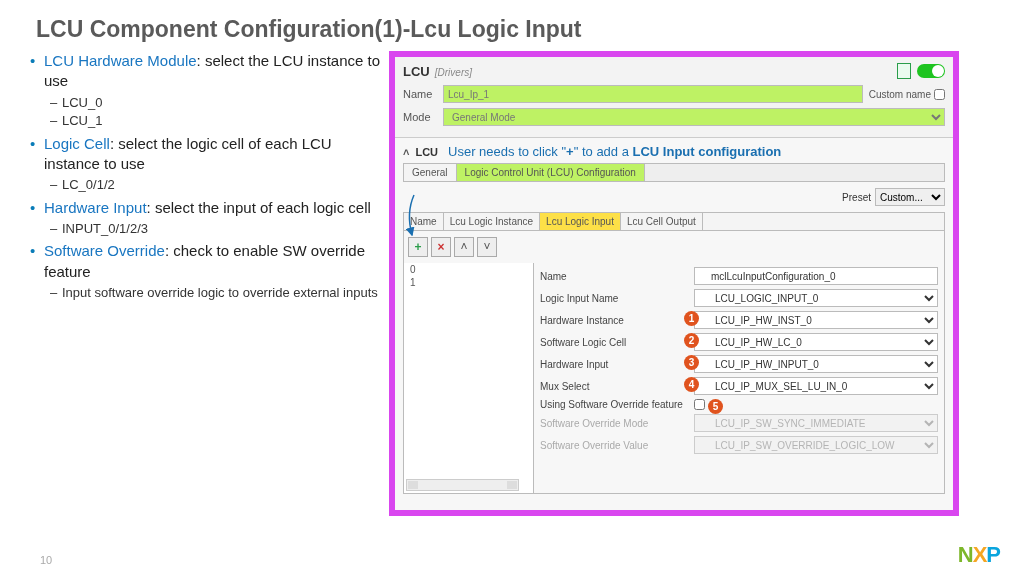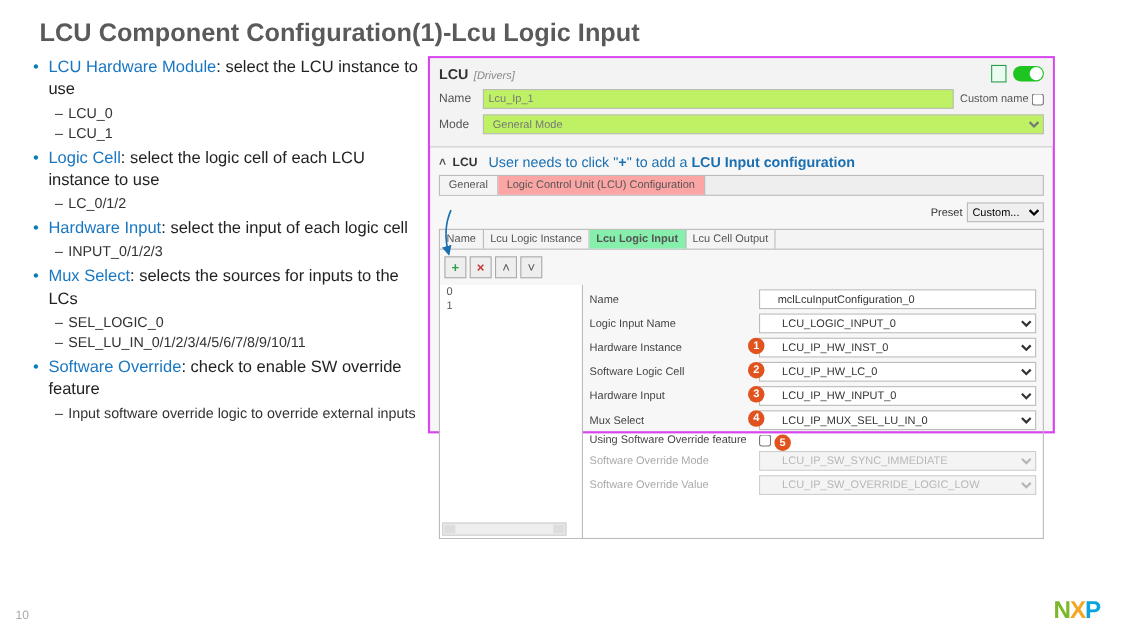--- a/index.html
+++ b/index.html
@@ -12,21 +12,21 @@
   .left-col { width: 355px; font-size: 15px; color: #222; line-height: 1.35; }
   .left-col ul { list-style: none; }
   .left-col > ul > li { margin-bottom: 4px; position: relative; padding-left: 14px; }
   .left-col > ul > li::before { content: "•"; position: absolute; left: 0; color: #0a7cb8; }
   .left-col .term { color: #1976c1; }
   .left-col ul ul { margin-top: 2px; }
   .left-col ul ul li { font-size: 13px; padding-left: 18px; position: relative; margin-bottom: 1px; color: #333; }
   .left-col ul ul li::before { content: "–"; position: absolute; left: 6px; color: #333; }
   
   .right-col { width: 570px; margin-left: 4px; }
-  .panel { border: 2px solid #d946ef; background: #f7f7f7; font-size: 11px; color: #333; position: relative; height: 343px; }
+  .panel { border: 6px solid #d946ef; background: #f7f7f7; font-size: 11px; color: #333; position: relative; height: 465px; }
   
   .panel-top { background: #f3f3f3; padding: 6px 8px; border-bottom: 1px solid #ccc; }
   .panel-top .hdr { display: flex; align-items: center; justify-content: space-between; margin-bottom: 6px; }
   .panel-top .ttl { font-weight: bold; font-size: 13px; }
   .panel-top .sub { color: #888; font-style: italic; font-size: 10px; margin-left: 2px; }
   .hdr-icons { display: flex; gap: 6px; align-items: center; }
   .doc-icon { width: 14px; height: 16px; border: 1px solid #2a9d4a; background: #eafbef; position: relative; }
   .toggle { width: 28px; height: 14px; background: #1ec420; border-radius: 8px; position: relative; }
   .toggle::after { content: ""; position: absolute; right: 1px; top: 1px; width: 12px; height: 12px; background: #fff; border-radius: 50%; }
   
@@ -38,28 +38,28 @@
   
   .panel-body { padding: 6px 8px; }
   .lcu-line { display: flex; align-items: center; gap: 6px; margin-bottom: 4px; }
   .caret { color: #555; font-weight: bold; font-size: 11px; }
   .lcu-lbl { font-weight: bold; font-size: 11px; }
   .hint { color: #1a6fb0; font-size: 13px; margin-left: 4px; }
   .hint b { font-weight: bold; }
   
   .tabs { display: flex; border: 1px solid #bbb; background: #eee; margin-bottom: 6px; font-size: 10px; }
   .tab { padding: 3px 8px; border-right: 1px solid #bbb; background: #f4f4f4; color: #555; }
-  .tab.active { background: #fca5a5; }
+  .tab.active { background: #bef264; }
   .tabs-spacer { flex: 1; }
   .preset-row { display: flex; justify-content: flex-end; align-items: center; gap: 4px; margin-bottom: 6px; font-size: 10px; }
   .preset-row select { border: 1px solid #bbb; height: 18px; font-size: 10px; width: 70px; }
   
   .inner-tabs { display: flex; border-bottom: 1px solid #bbb; font-size: 10px; background: #f4f4f4; border-top: 1px solid #bbb; border-left:1px solid #bbb; border-right:1px solid #bbb; }
   .inner-tab { padding: 3px 6px; border-right: 1px solid #bbb; color: #555; }
-  .inner-tab.active { background: #86efac; font-weight: bold; }
+  .inner-tab.active { background: #fde047; }
   
   .toolbar { display: flex; gap: 3px; padding: 6px 4px; border-left:1px solid #bbb; border-right:1px solid #bbb;}
   .tbtn { width: 20px; height: 20px; border: 1px solid #aaa; background: #eee; display: flex; align-items: center; justify-content: center; font-size: 12px; color: #555; cursor: pointer; }
   .tbtn.plus { color: #2a9d4a; font-weight: bold; }
   .tbtn.x { color: #c33; font-weight: bold; }
   
   .list-form { display: flex; border:1px solid #bbb; border-top:none;}
   .item-list { width: 130px; border-right: 1px solid #bbb; background: #fff; min-height: 230px; position: relative; }
   .item-list .li { padding: 1px 6px; font-size: 10px; color: #555; }
   .item-list .li.sel { background: transparent; }
@@ -74,21 +74,21 @@
   
   .marker { position: absolute; left: 144px; top: 0px; width: 15px; height: 15px; background: #e0531e; color: #fff; border-radius: 50%; font-size: 10px; font-weight: bold; display: flex; align-items: center; justify-content: center; z-index: 5; }
   .marker.m5 { left: 168px; }
   
   .arrow-svg { position: absolute; z-index: 10; pointer-events: none; }
   
   .scroll-h { position: absolute; bottom: 2px; left: 2px; right: 14px; height: 12px; background: #eee; border: 1px solid #ccc; }
   .scroll-h::before, .scroll-h::after { content:""; position:absolute; top:1px; width:10px; height:8px; background:#ddd; }
   .scroll-h::before { left:1px;} .scroll-h::after{ right:1px;}
   
-  .footer { position: absolute; bottom: 10px; left: 14px; font-size: 11px; color: #aaa; }
+  .footer { position: absolute; bottom: 10px; left: 40px; font-size: 11px; color: #aaa; }
   .logo { position: absolute; bottom: 8px; right: 24px; font-size: 22px; font-weight: 900; letter-spacing: -1px; font-family: Arial Black, Arial; }
   .logo .n { color: #7db72b; }
   .logo .x { color: #f5a623; }
   .logo .p { color: #0aa5de; }
 </style>
 </head>
 <body>
 
 <div class="slide-title">LCU Component Configuration(1)-Lcu Logic Input</div>
 
@@ -102,26 +102,20 @@
           </ul>
       </li>
       <li><span class="term">Logic Cell</span><span>: select the logic cell of each LCU instance to use</span>
         <ul>
             <li>LC_0/1/2</li>
           </ul>
       </li>
       <li><span class="term">Hardware Input</span><span>: select the input of each logic cell</span>
         <ul>
             <li>INPUT_0/1/2/3</li>
-          </ul>
-      </li>
-      <li><span class="term">Mux Select</span><span>: selects the sources for inputs to the LCs</span>
-        <ul>
-            <li>SEL_LOGIC_0</li>
-            <li>SEL_LU_IN_0/1/2/3/4/5/6/7/8/9/10/11</li>
           </ul>
       </li>
       <li><span class="term">Software Override</span><span>: check to enable SW override feature</span>
         <ul>
             <li>Input software override logic to override external inputs</li>
           </ul>
       </li>
     </ul>
   </div>
 

